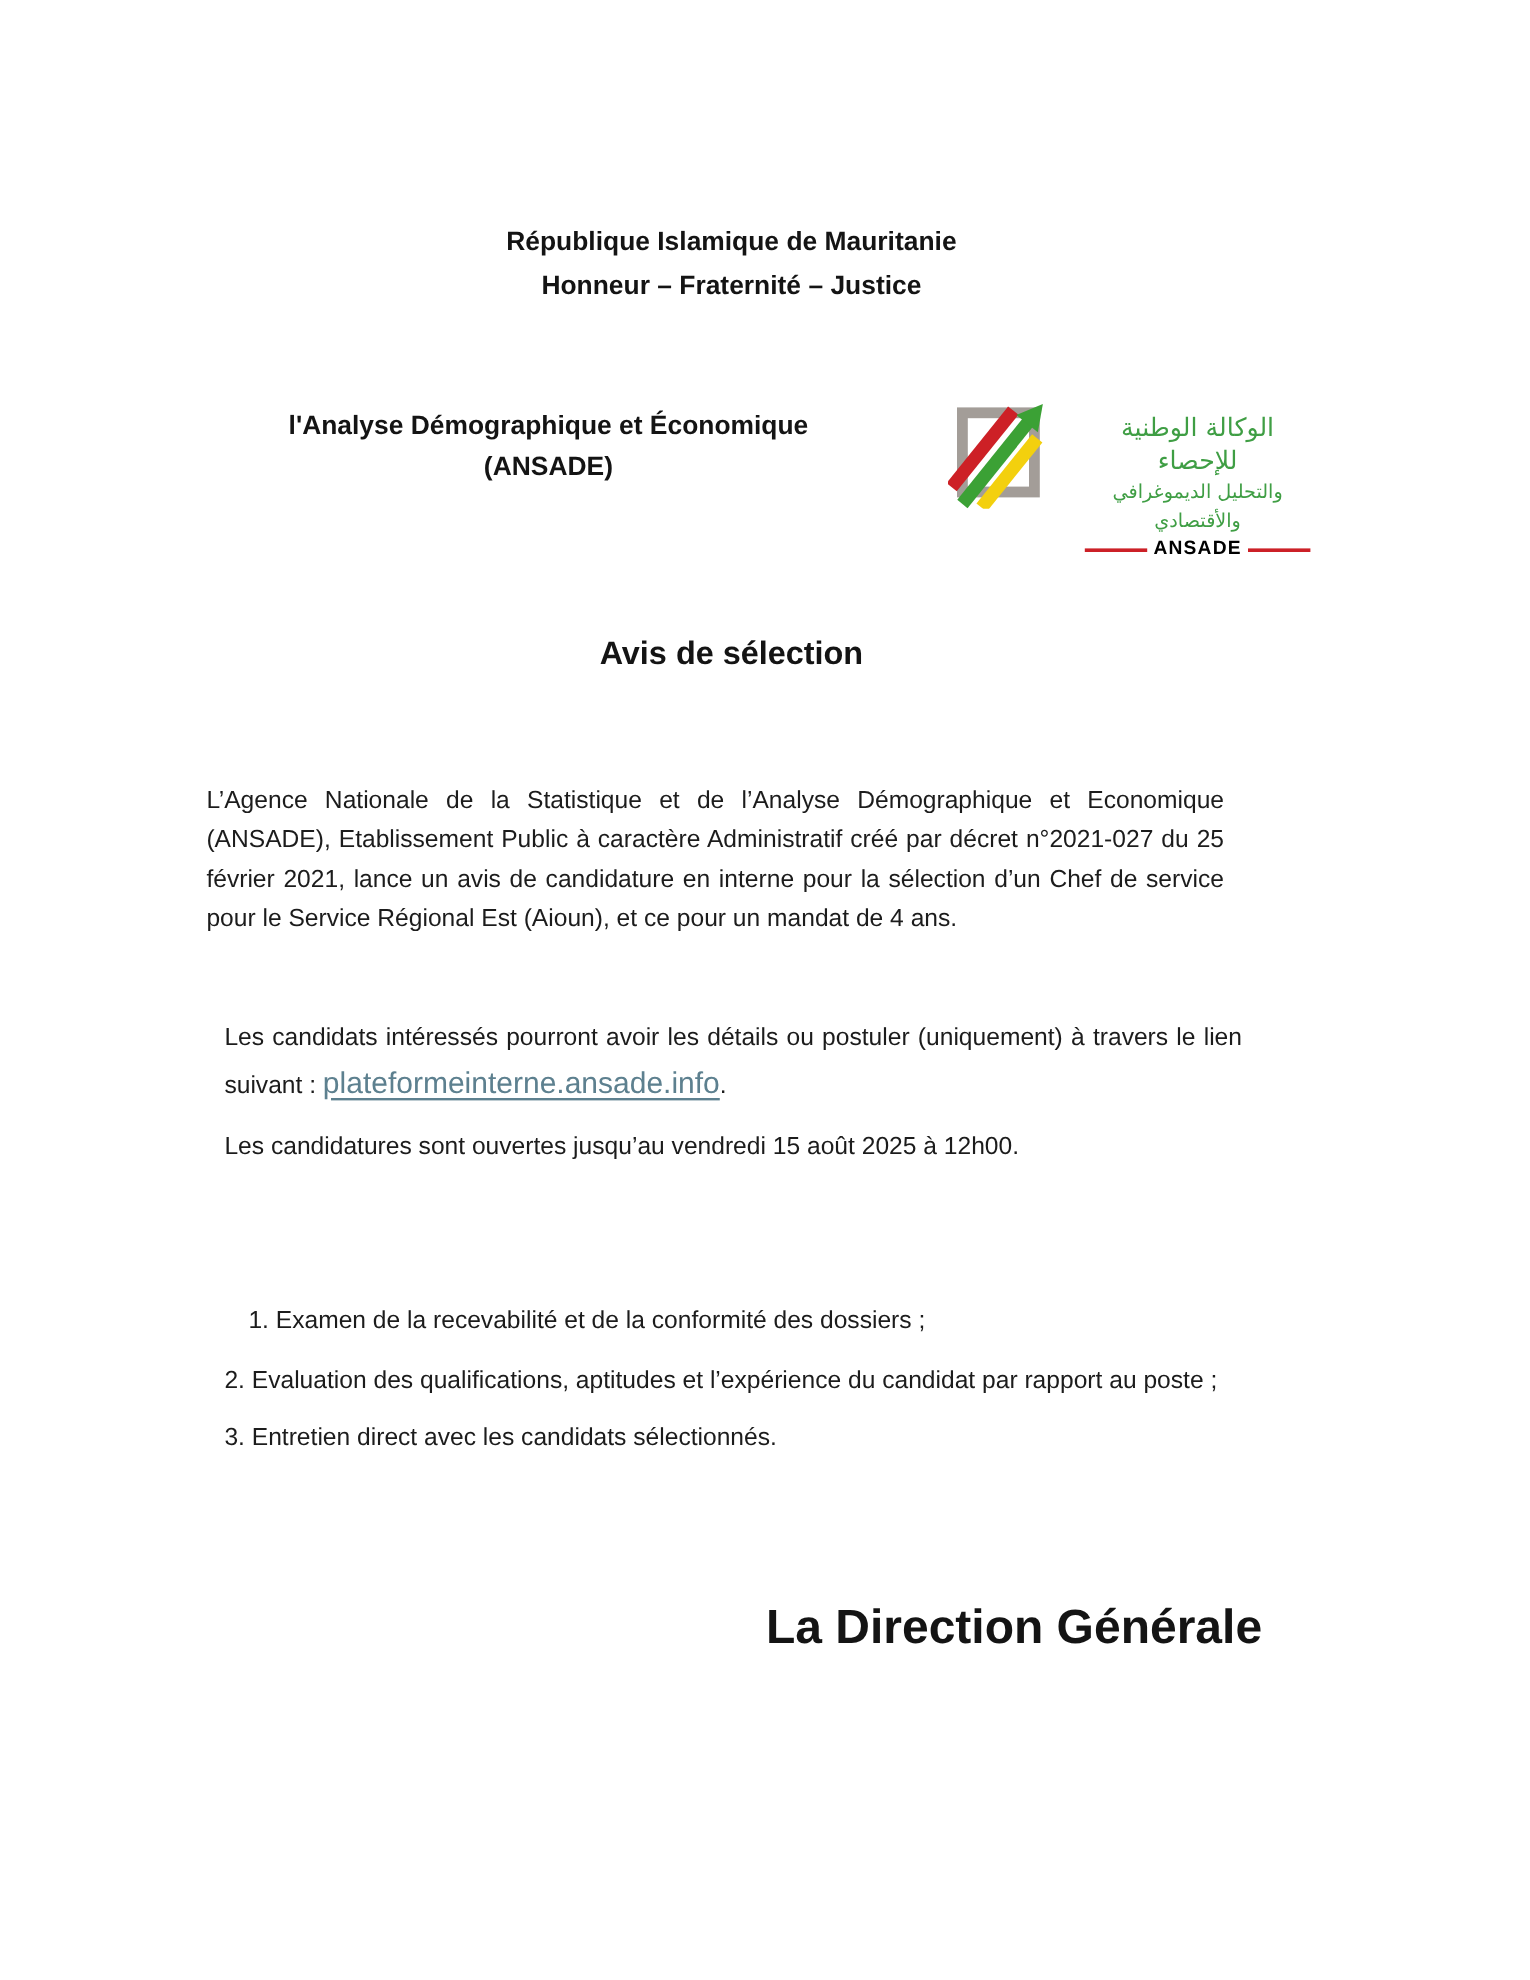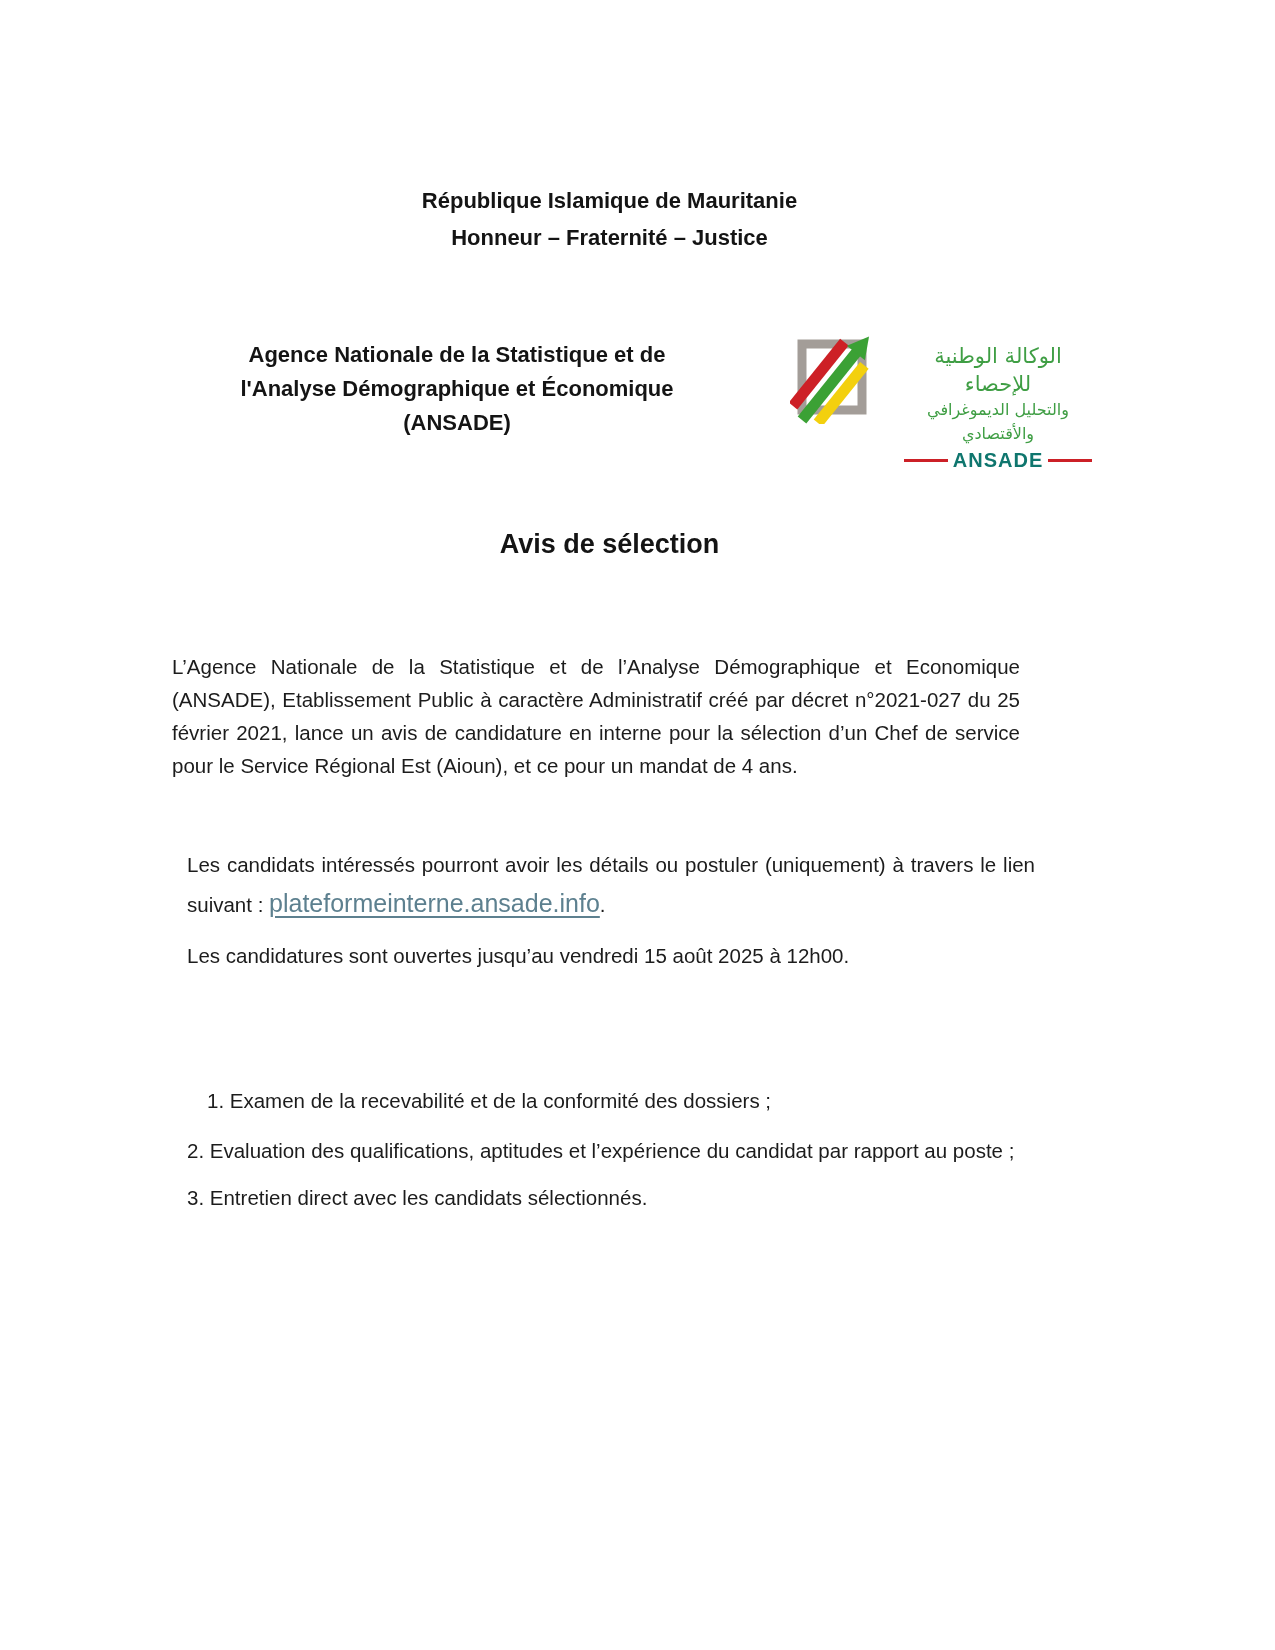--- a/index.html
+++ b/index.html
@@ -29,21 +29,21 @@
   .logo-graphic { flex: 0 0 auto; }
   .logo-text {
     flex: 1 1 auto; text-align: center; margin-top: 20px;
     font-family: "DejaVu Sans", sans-serif; color: #3f9e44; direction: rtl;
   }
   .ar1 { font-size: 21px; line-height: 28px; }
   .ar2 { font-size: 16px; line-height: 24px; }
   .ansade-row { display: flex; align-items: center; direction: ltr; gap: 5px; margin-top: 3px; }
   .ansade-rule { flex: 1 1 auto; height: 3px; background: #cc2027; }
   .ansade-word {
-    color: #0f766e; font-weight: 700; font-size: 20px; letter-spacing: 1px;
+    color: #000000; font-weight: 700; font-size: 16px; letter-spacing: 1px;
     font-family: "Liberation Sans", sans-serif;
   }
   .doc-title {
     position: absolute; top: 529px; left: 187px; width: 845px;
     text-align: center; font-size: 27px; font-weight: 700; color: #141414;
   }
   .body-text { font-size: 20.5px; line-height: 33px; color: #1c1c1c; }
   .para-intro   { position: absolute; top: 650px;  left: 172px; width: 848px; }
   .jline { text-align: justify; text-align-last: justify; }
   .para-apply   { position: absolute; top: 848px;  left: 187px; width: 848px; }
@@ -67,21 +67,20 @@
 <body>
 
 <div class="page">
 
   <div class="header-block">
     <div>République Islamique de Mauritanie</div>
     <div>Honneur – Fraternité – Justice</div>
   </div>
 
   <div class="agency-block">
-    <div>Agence Nationale de la Statistique et de</div>
     <div>l'Analyse Démographique et Économique</div>
     <div>(ANSADE)</div>
   </div>
 
   <div class="logo-block">
     <div class="logo-graphic">
       <svg width="112" height="102" viewBox="0 0 112 102" xmlns="http://www.w3.org/2000/svg">
         <rect x="12" y="22" width="60" height="66" fill="none" stroke="#a39d98" stroke-width="9"></rect>
         <g transform="translate(3,84) rotate(-51.2)">
           <rect x="0" y="-5.5" width="82" height="11" fill="#cd2026"></rect>
@@ -124,14 +123,15 @@
 
   <div class="para-deadline body-text">
     <span>Les candidatures sont ouvertes jusqu’au </span><strong>vendredi 15 août 2025 à 12h00.</strong>
   </div>
 
 
   <div class="step-1 body-text">1. Examen de la recevabilité et de la conformité des dossiers ;</div>
   <div class="step-2 body-text">2. Evaluation des qualifications, aptitudes et l’expérience du candidat par rapport au poste ;</div>
   <div class="step-3 body-text">3. Entretien direct avec les candidats sélectionnés.</div>
 
+  <div class="signature">La Direction Générale</div>
 
 </div>
 
 </body></html>

